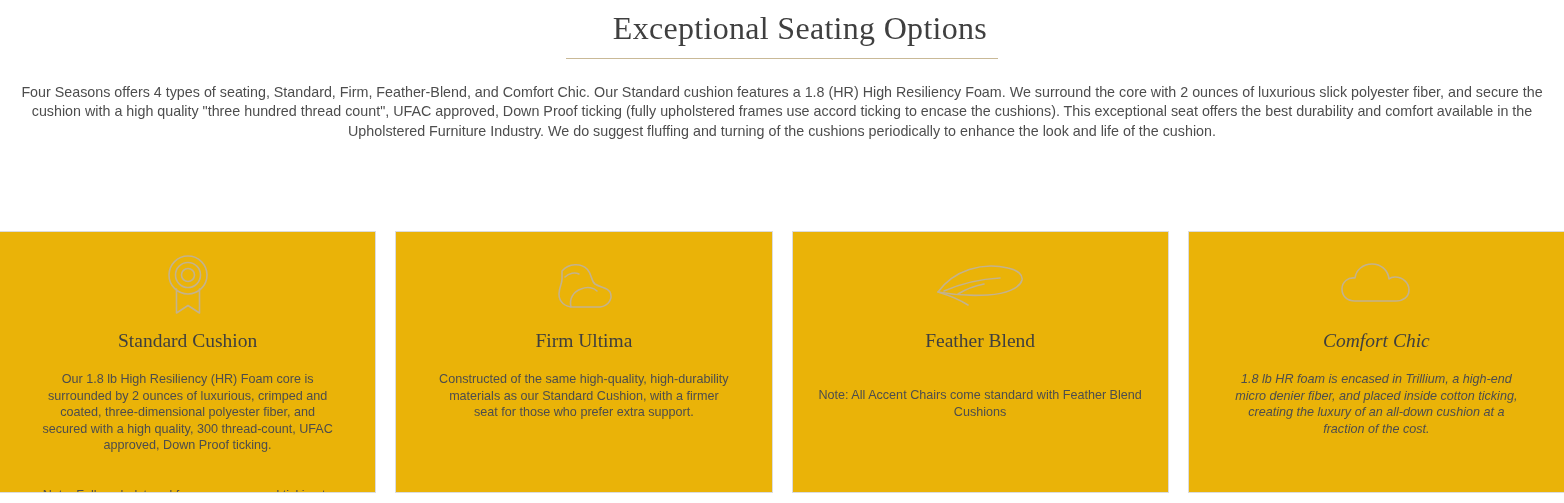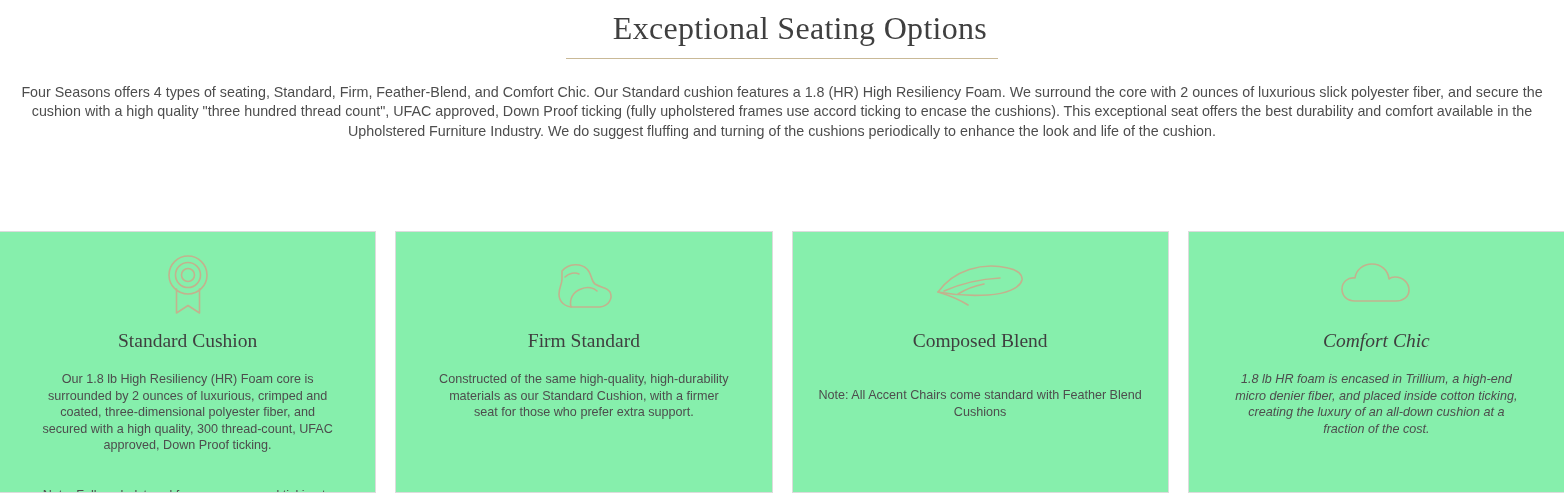--- a/index.html
+++ b/index.html
@@ -59,21 +59,21 @@
     position: absolute;
     left: 0;
     top: 231px;
     width: 1564px;
     display: flex;
     gap: 19px;
   }
   .card {
     box-sizing: border-box;
     border: 1px solid #dcdcdc;
-    background: #86efac;
+    background: #eab308;
     height: 262px;
     padding: 20px 22px 0 22px;
     text-align: center;
     flex: 1 1 0;
     position: relative;
     overflow: hidden;
   }
   
   .card.edge-left  { margin-left: -1px; }
   .card.edge-right { margin-right: -1px; font-style: italic; }
@@ -139,35 +139,35 @@
     </div>
 
     <div class="card">
       <div class="card-icon">
         <svg width="66" height="54" viewBox="0 0 66 54" fill="none" stroke="#c3b28e" stroke-width="1.6" stroke-linejoin="round" stroke-linecap="round">
           <path d="M11 14 C18 6, 30 6, 36 12 C41 17, 40 24, 44 27 C50 31, 56 30, 59 35 C62 41, 58 49, 49 50 L22 50 C14 50, 8 45, 8 37 C8 31, 11 27, 11 22 Z"></path>
           <path d="M20 50 C18 42, 22 35, 30 32 C37 29, 43 31, 46 34"></path>
           <path d="M14 20 C18 16, 24 15, 28 17"></path>
         </svg>
       </div>
-      <h3 class="card-title">Firm Standard</h3>
+      <h3 class="card-title">Firm Ultima</h3>
       <p class="card-body">Constructed of the same high-quality, high-durability materials as our Standard Cushion, with a firmer seat for those who prefer extra support.</p>
 
     </div>
 
     <div class="card">
       <div class="card-icon">
         <svg width="92" height="44" viewBox="0 0 92 44" fill="none" stroke="#c3b28e" stroke-width="1.6" stroke-linejoin="round" stroke-linecap="round">
           <path d="M4 30 C20 8, 48 0, 74 6 C84 8, 89 13, 88 18 C86 26, 72 32, 54 33 C38 34, 20 33, 4 30 Z"></path>
           <path d="M10 29 C26 22, 46 17, 66 16"></path>
           <path d="M24 32 C32 27, 40 24, 50 22"></path>
           <path d="M4 30 C14 33, 26 38, 34 43"></path>
         </svg>
       </div>
-      <h3 class="card-title">Composed Blend</h3>
+      <h3 class="card-title">Feather Blend</h3>
       <p class="card-note tight">Note: All Accent Chairs come standard with Feather Blend Cushions</p>
     </div>
 
     <div class="card edge-right">
       <div class="card-icon">
         <svg width="74" height="46" viewBox="0 0 74 46" fill="none" stroke="#c3b28e" stroke-width="1.6" stroke-linejoin="round" stroke-linecap="round">
           <path d="M16 40 C8 40, 3 35, 3 28 C3 21, 9 16, 16 17 C17 9, 24 3, 33 3 C42 3, 49 9, 50 18 C51 17, 53 16, 56 16 C64 16, 70 22, 70 29 C70 36, 64 40, 57 40 Z"></path>
         </svg>
       </div>
       <h3 class="card-title">Comfort Chic</h3>

